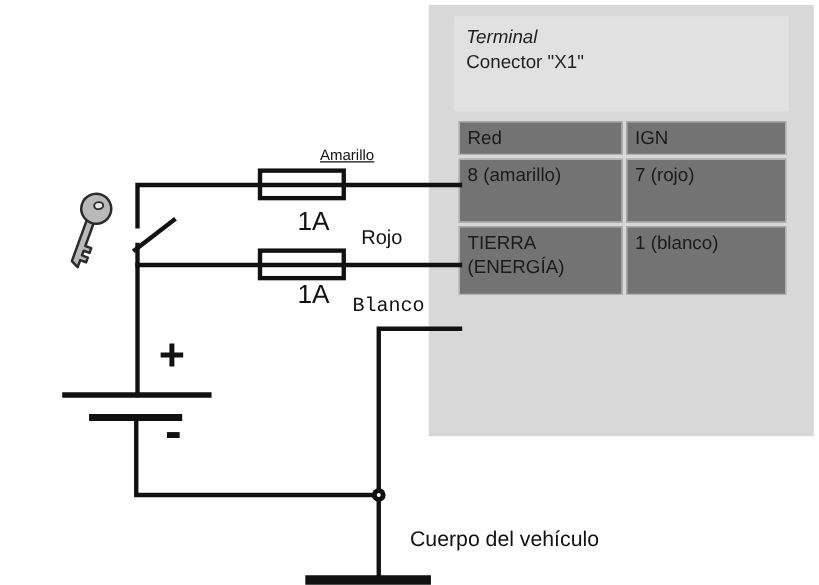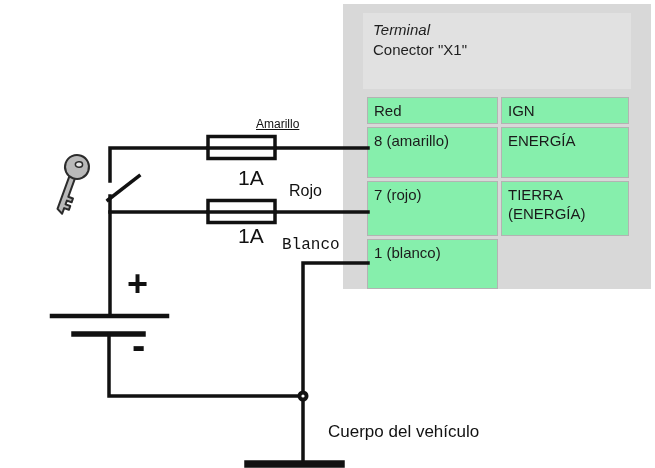--- a/index.html
+++ b/index.html
@@ -2,38 +2,38 @@
 <html><head>
 <meta charset="utf-8">
 <style>
   html,body{margin:0;padding:0;background:#ffffff;}
   #stage{
     position:relative;width:655px;height:468px;background:#ffffff;
     font-family:"Liberation Sans", sans-serif;color:#1a1a1a;overflow:hidden;
   }
   
   .panel{
-    position:absolute;left:343px;top:4px;width:308px;height:285px;
+    position:absolute;left:343px;top:4px;width:308px;height:345px;
     background:#d8d8d8;z-index:1;
   }
   .panel-header{
     position:absolute;left:20px;top:9px;width:268px;height:76px;
     background:#e1e1e1;padding:7px 0 0 10px;box-sizing:border-box;
     font-size:15px;line-height:20px;color:#1f1f1f;
   }
   .panel-header .l1{font-style:italic;}
   
   .tbl{
     position:absolute;left:24px;top:93px;display:grid;
     grid-template-columns:131px 128px;
     grid-template-rows:27px 51px 55px 50px;
     gap:3px;z-index:2;
   }
   .cell{
-    background:#86efac;border:1px solid #b3b3b3;box-sizing:border-box;
+    background:#737373;border:1px solid #b3b3b3;box-sizing:border-box;
     padding:3px 6px;font-size:15px;line-height:19px;color:#1b1b1b;
   }
   
   svg.circuit{position:absolute;left:0;top:0;z-index:3;}
   
   .lbl{position:absolute;z-index:4;white-space:nowrap;color:#111;}
   .lbl-amarillo{left:256px;top:117px;font-size:12px;text-decoration:underline;}
   .lbl-fuse1   {left:238px;top:166px;font-size:21px;}
   .lbl-rojo    {left:289px;top:182px;font-size:16px;}
   .lbl-fuse2   {left:238px;top:224px;font-size:21px;}
@@ -53,21 +53,20 @@
       <div class="l1">Terminal</div>
       <div class="l3">Conector "X1"</div>
     </div>
 
     <div class="tbl">
       <div class="cell">Red</div>
 
       <div class="cell">IGN</div>
       <div class="cell">8 (amarillo)</div>
 
-      <div class="cell">ENERGÍA</div>
       <div class="cell">7 (rojo)</div>
 
       <div class="cell">TIERRA (ENERGÍA)</div>
       <div class="cell">1 (blanco)</div>
     </div>
   </div>
 
   <svg class="circuit" width="655" height="468" viewBox="0 0 655 468">
     <g stroke="#111111" stroke-width="3.5" fill="none" stroke-linecap="square">
 

